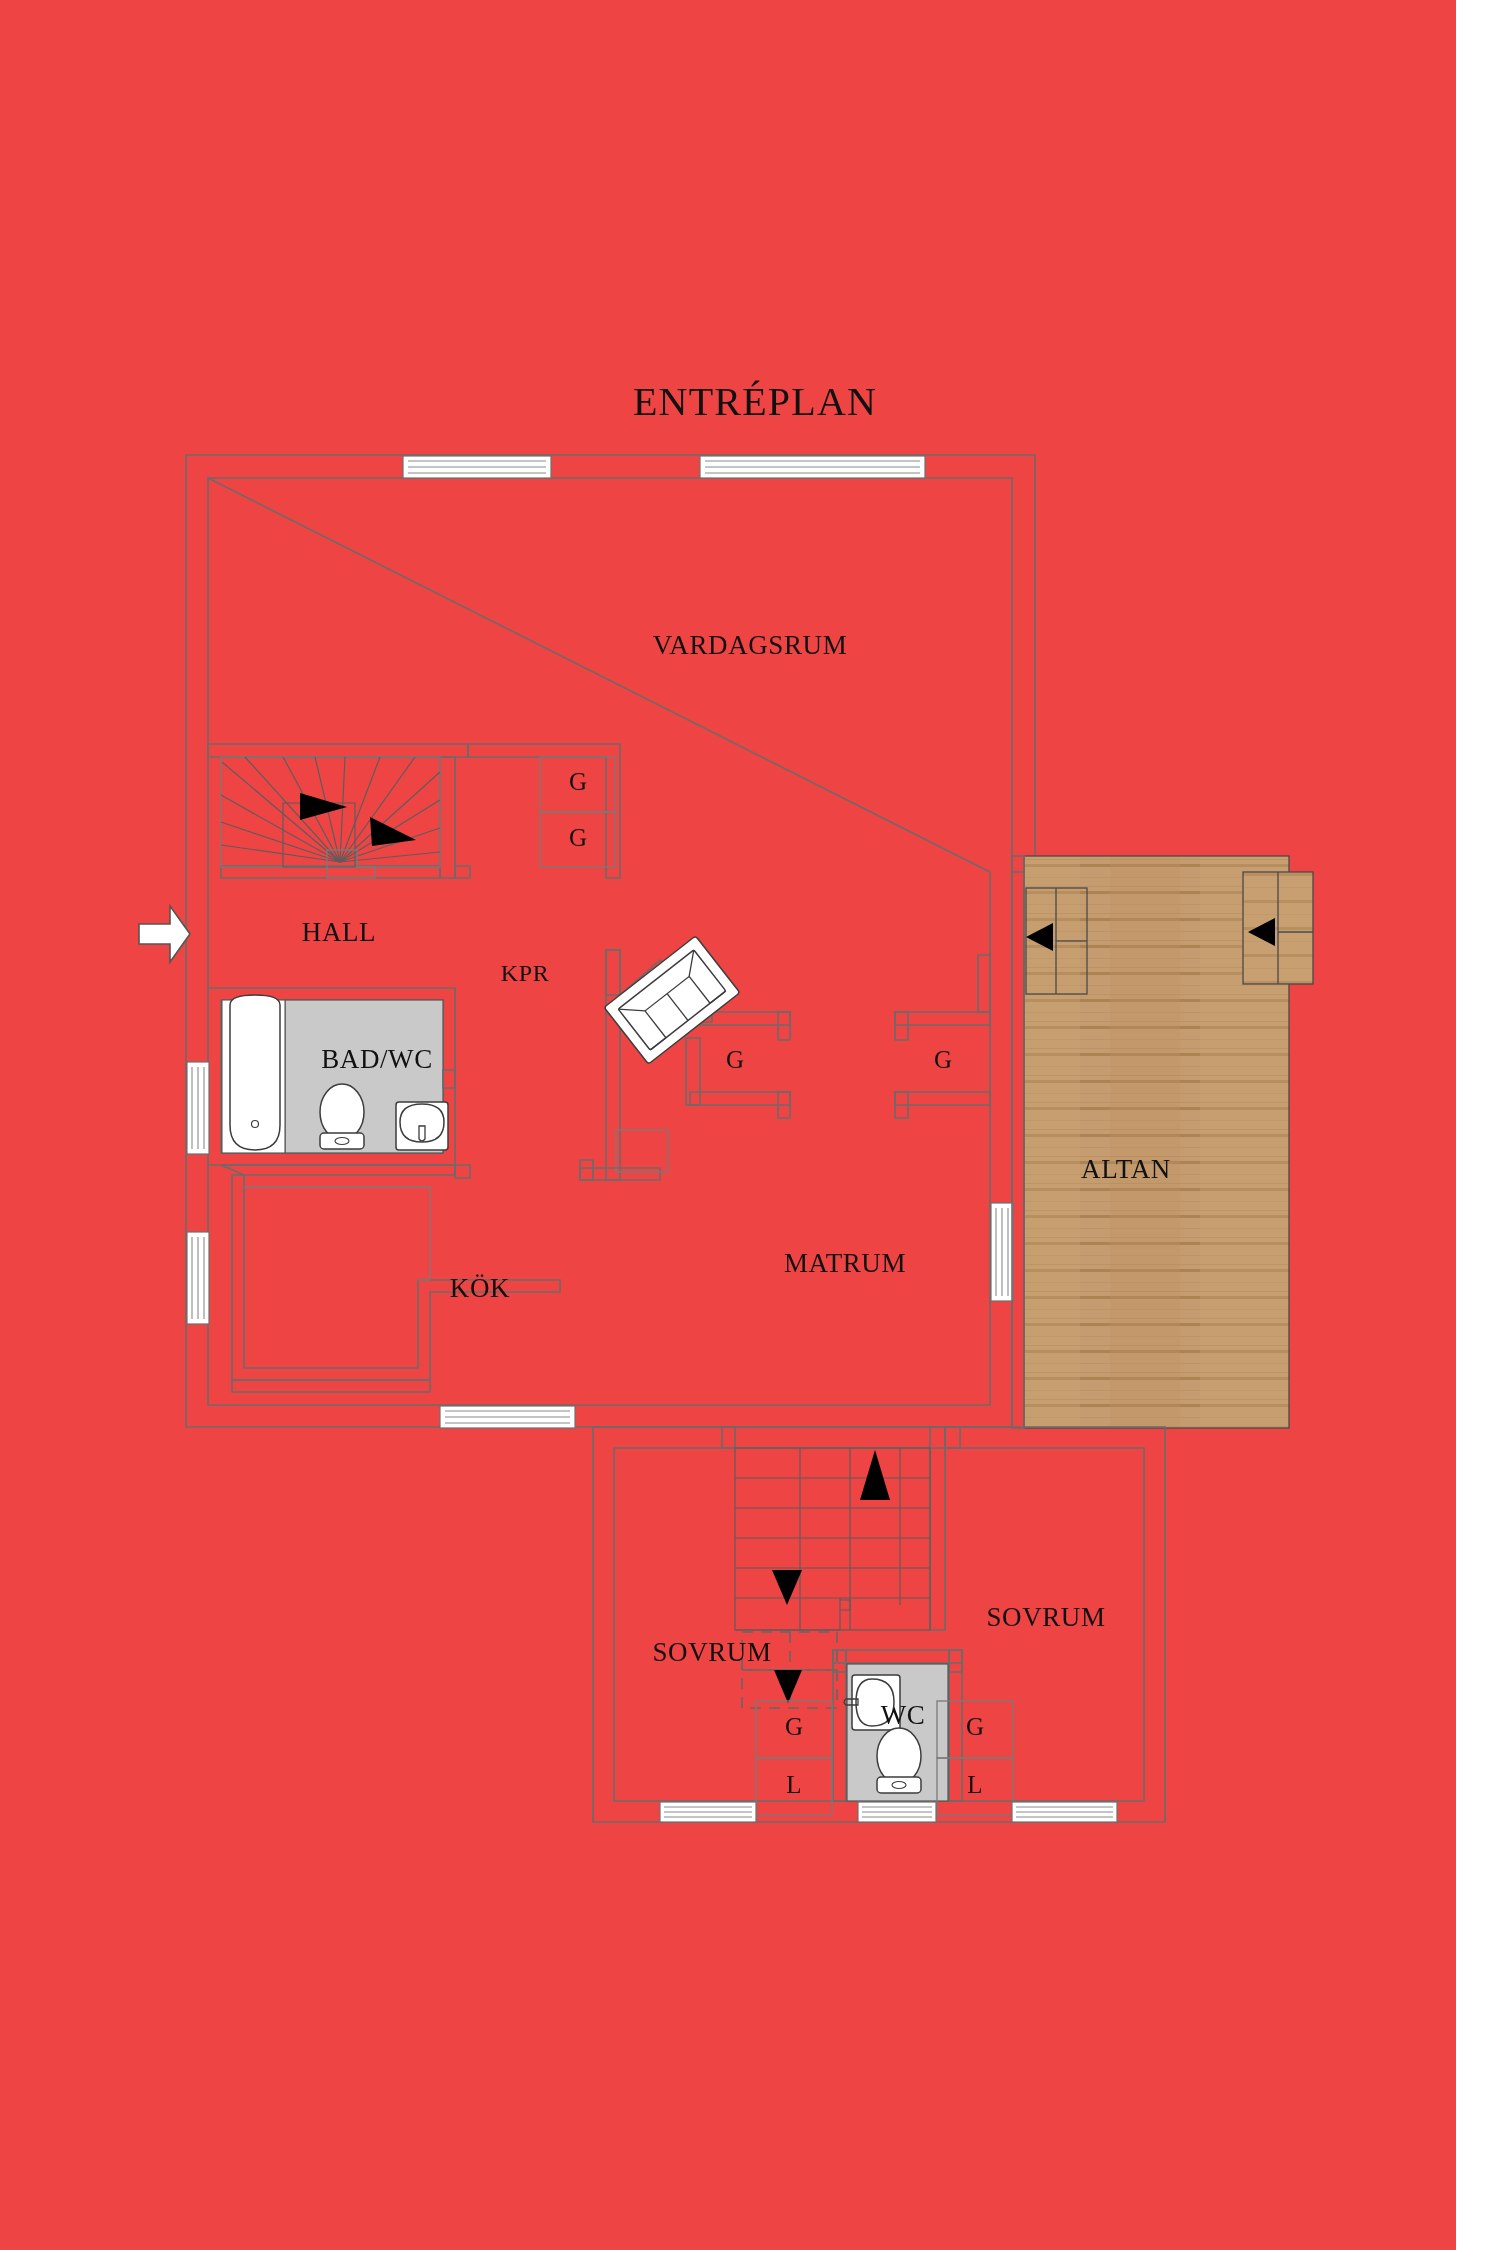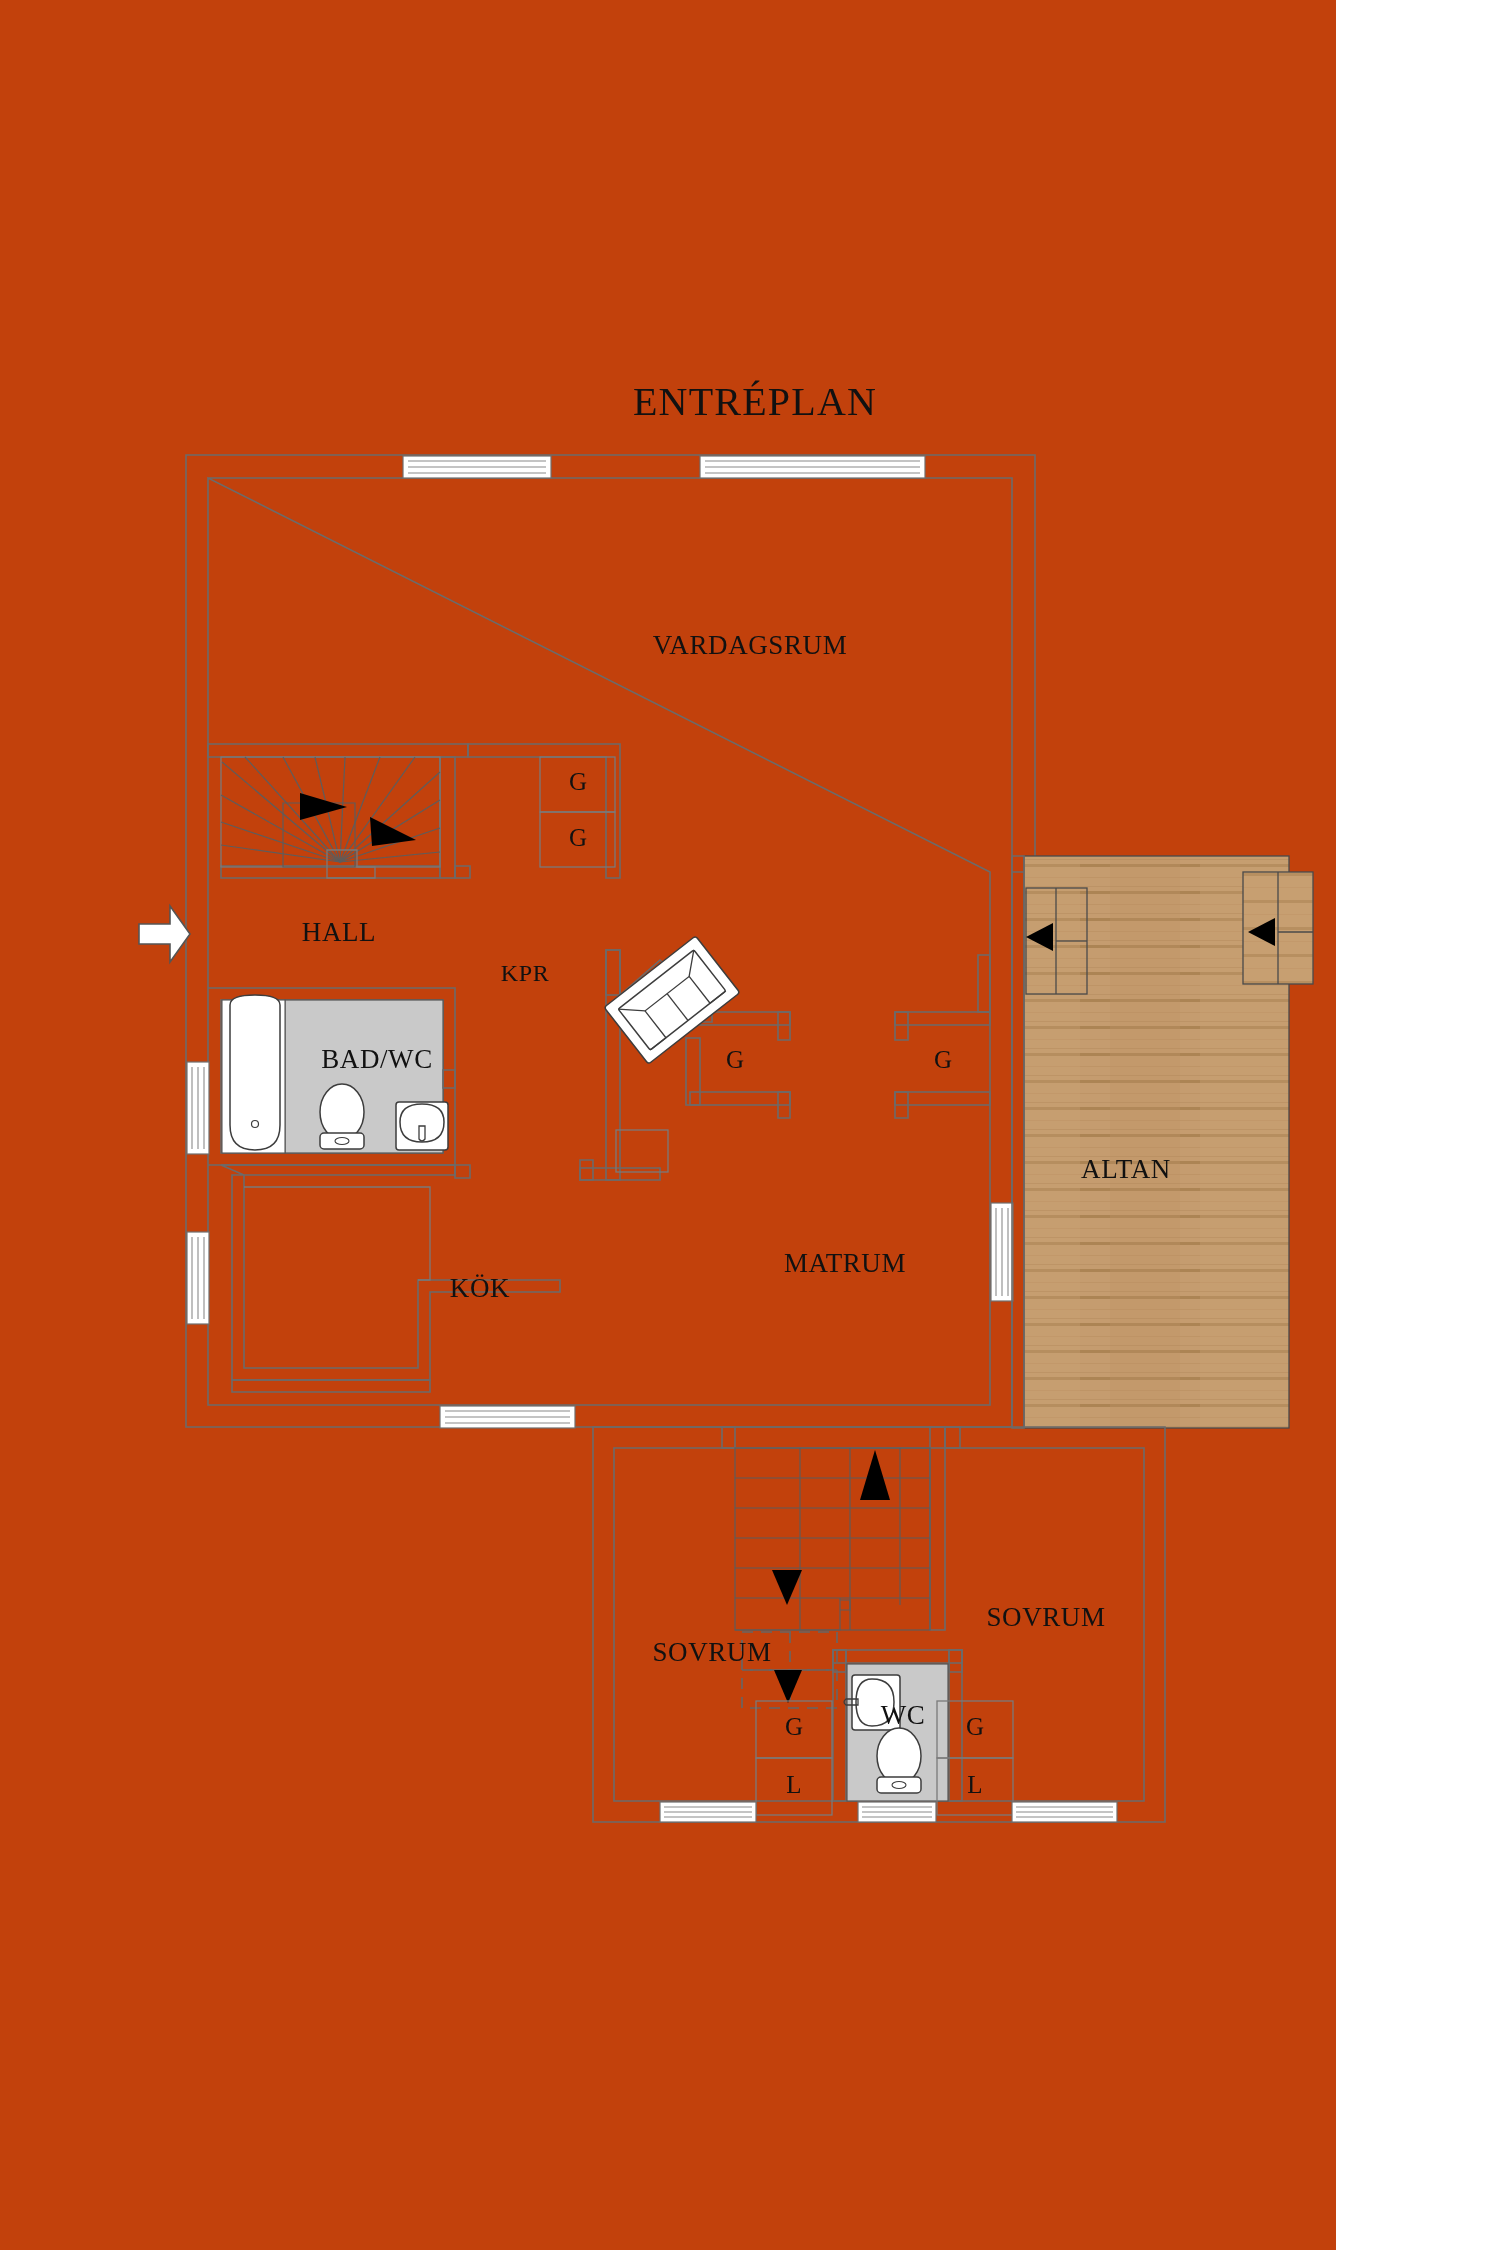--- a/index.html
+++ b/index.html
@@ -8,23 +8,23 @@
     background: #ffffff;
   }
   body {
     width: 1500px;
     height: 2250px;
     font-family: "Liberation Serif", "DejaVu Serif", serif;
     overflow: hidden;
   }
   #plan-root {
     position: relative;
-    width: 1336px;
+    width: 1456px;
     height: 2250px;
-    background: #c2410c;
+    background: #ef4444;
   }
   #floorplan-title {
     position: absolute;
     left: 0;
     top: 378px;
     width: 1500px;
     text-align: center;
     font-family: "Liberation Serif", "DejaVu Serif", serif;
     font-size: 40px;
     letter-spacing: 1.2px;

